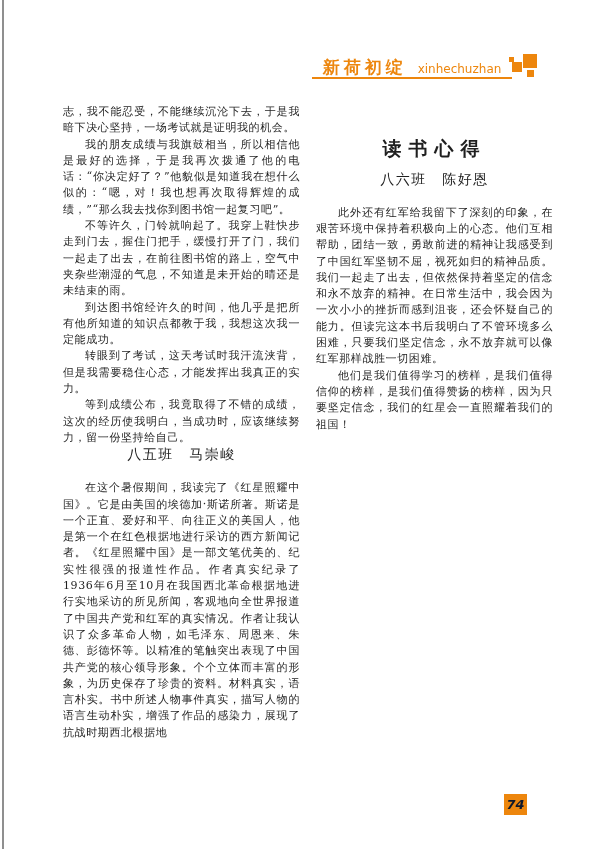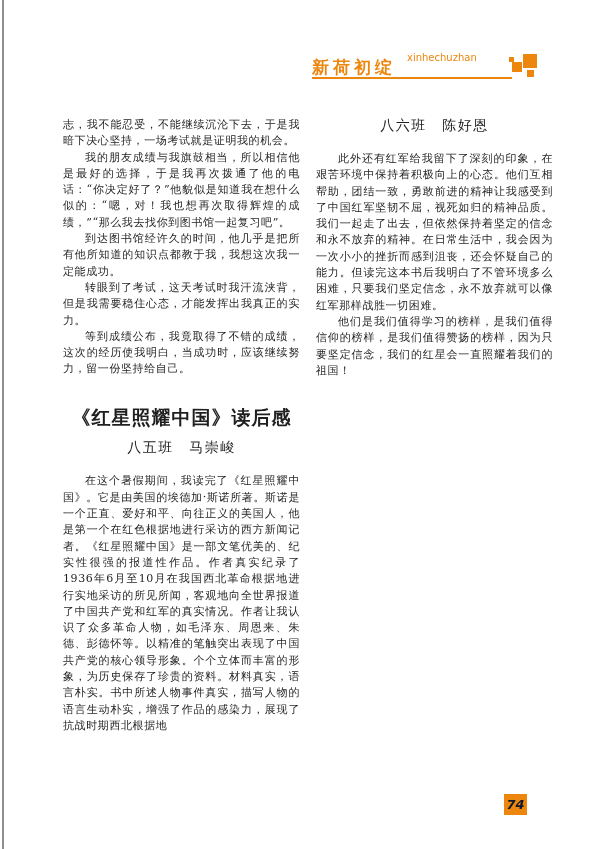--- a/index.html
+++ b/index.html
@@ -12,45 +12,45 @@
     color:#1f1f1f;
   }
   .edge-line{
     position:absolute;left:2px;top:0;width:2px;height:100%;
     background:#8f8f8f;
   }
   
   .header{position:absolute;top:0;left:0;width:100%;height:100px;}
   .brand-row{
     position:absolute;left:312px;top:56px;width:200px;height:20px;
-    display:flex;justify-content:flex-start;align-items:flex-end;
+    display:flex;justify-content:center;align-items:flex-end;
   }
   .brand{
     font-family:"DejaVu Sans", sans-serif;
     font-weight:bold;font-size:17px;line-height:1;
     letter-spacing:4px;color:#ED860D;white-space:nowrap;
   }
   .brand-sub{
     font-family:"DejaVu Sans", sans-serif;
-    font-size:10px;color:#ED860D;margin-left:11px;line-height:1;
-    padding-bottom:13px;white-space:nowrap;
+    font-size:12px;color:#ED860D;margin-left:11px;line-height:1;
+    padding-bottom:1px;white-space:nowrap;
   }
   .header-rule{
     position:absolute;left:312px;top:77px;width:200px;height:2px;
     background:#ED860D;
   }
   .logo{position:absolute;left:508px;top:52px;width:36px;height:28px;}
   .logo span{position:absolute;background:#ED860D;}
   .logo .sq-a{left:1px;top:5px;width:5px;height:5px;}
   .logo .sq-b{left:4px;top:10px;width:10px;height:10px;}
   .logo .sq-c{left:15px;top:2px;width:14px;height:14px;}
   .logo .sq-d{left:19px;top:18px;width:7px;height:7px;}
   
   .columns{
-    position:absolute;top:117px;left:63px;width:490px;
+    position:absolute;top:104px;left:63px;width:490px;
     display:flex;gap:16px;
   }
   .col{flex:1;min-width:0;}
   .col p{
     margin:0;
     font-size:11px;line-height:16.3px;
     letter-spacing:0.6px;
     text-align:justify;
     text-indent:2em;
   }
@@ -96,31 +96,32 @@
       <span class="sq-c"></span>
       <span class="sq-d"></span>
     </div>
   </div>
 
   <div class="columns">
 
     <section class="col">
       <p class="no-indent">志，我不能忍受，不能继续沉沦下去，于是我暗下决心坚持，一场考试就是证明我的机会。</p>
       <p>我的朋友成绩与我旗鼓相当，所以相信他是最好的选择，于是我再次拨通了他的电话：“你决定好了？”他貌似是知道我在想什么似的：“嗯，对！我也想再次取得辉煌的成绩，”“那么我去找你到图书馆一起复习吧”。</p>
+      <p>不等许久，门铃就响起了。我穿上鞋快步走到门去，握住门把手，缓慢打开了门，我们一起走了出去，在前往图书馆的路上，空气中夹杂些潮湿的气息，不知道是未开始的晴还是未结束的雨。</p>
       <p>到达图书馆经许久的时间，他几乎是把所有他所知道的知识点都教于我，我想这次我一定能成功。</p>
       <p>转眼到了考试，这天考试时我汗流浃背，但是我需要稳住心态，才能发挥出我真正的实力。</p>
       <p>等到成绩公布，我竟取得了不错的成绩，这次的经历使我明白，当成功时，应该继续努力，留一份坚持给自己。</p>
 
-      <h2 class="article-title">《红星照耀中国》读后感</h2>
       <div class="byline">八五班　马崇峻</div>
       <p>在这个暑假期间，我读完了《红星照耀中国》。它是由美国的埃德加·斯诺所著。斯诺是一个正直、爱好和平、向往正义的美国人，他是第一个在红色根据地进行采访的西方新闻记者。《红星照耀中国》是一部文笔优美的、纪实性很强的报道性作品。作者真实纪录了1936年6月至10月在我国西北革命根据地进行实地采访的所见所闻，客观地向全世界报道了中国共产党和红军的真实情况。作者让我认识了众多革命人物，如毛泽东、周恩来、朱德、彭德怀等。以精准的笔触突出表现了中国共产党的核心领导形象。个个立体而丰富的形象，为历史保存了珍贵的资料。材料真实，语言朴实。书中所述人物事件真实，描写人物的语言生动朴实，增强了作品的感染力，展现了抗战时期西北根据地</p>
     </section>
 
     <section class="col">
 
+      <h2 class="article-title spread">读书心得</h2>
       <div class="byline">八六班　陈好恩</div>
       <p>此外还有红军给我留下了深刻的印象，在艰苦环境中保持着积极向上的心态。他们互相帮助，团结一致，勇敢前进的精神让我感受到了中国红军坚韧不屈，视死如归的精神品质。我们一起走了出去，但依然保持着坚定的信念和永不放弃的精神。在日常生活中，我会因为一次小小的挫折而感到沮丧，还会怀疑自己的能力。但读完这本书后我明白了不管环境多么困难，只要我们坚定信念，永不放弃就可以像红军那样战胜一切困难。</p>
       <p>他们是我们值得学习的榜样，是我们值得信仰的榜样，是我们值得赞扬的榜样，因为只要坚定信念，我们的红星会一直照耀着我们的祖国！</p>
     </section>
 
   </div>
 
   <div class="page-number">74</div>
 
 </div>

